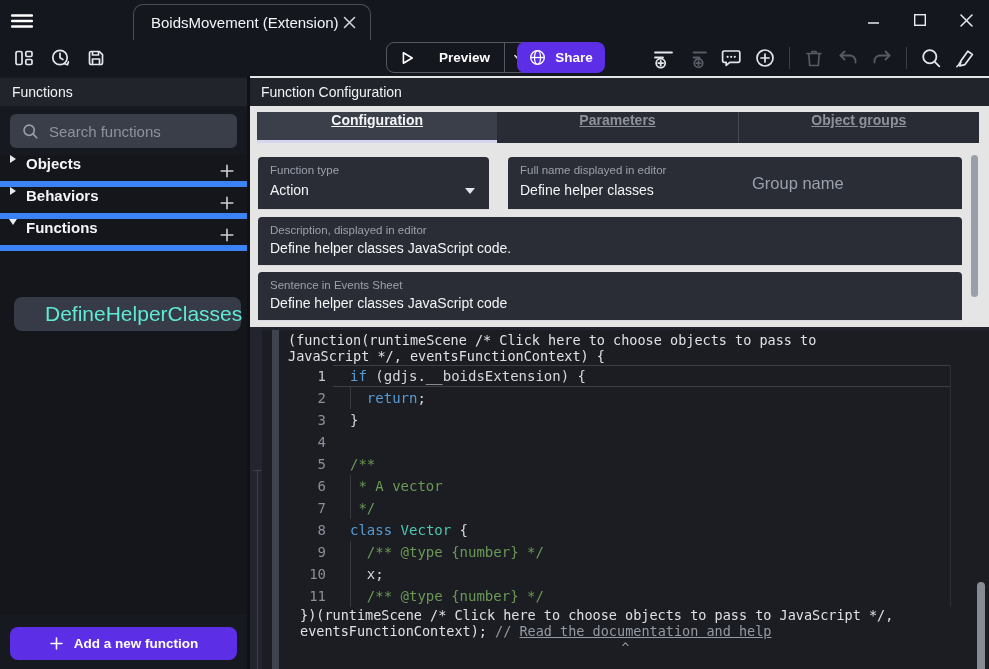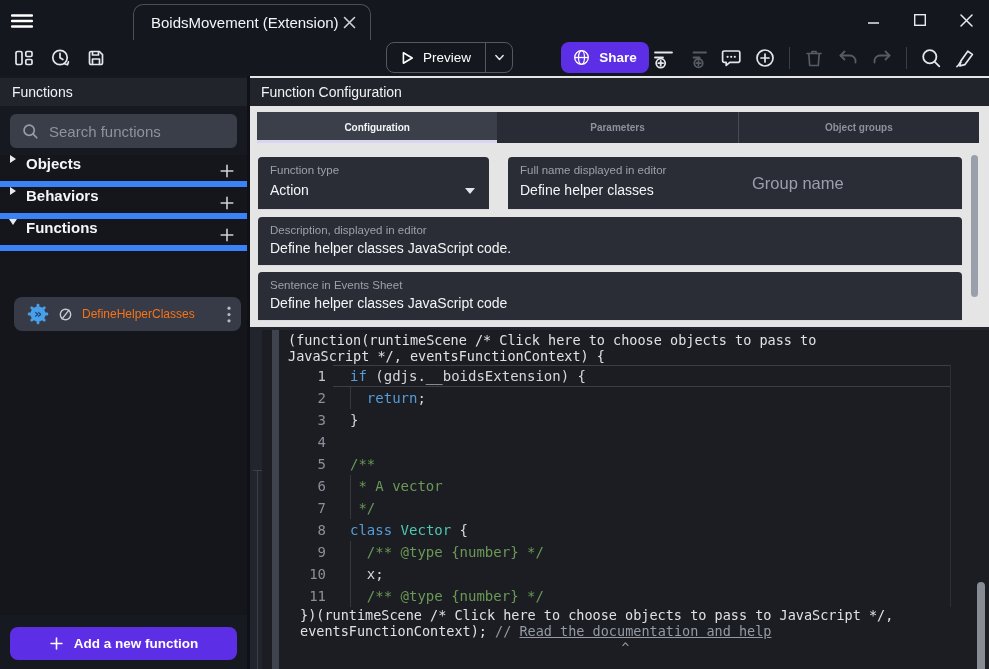--- a/index.html
+++ b/index.html
@@ -14,50 +14,50 @@
   .tab-ext { position:absolute; left:133px; top:4px; width:238px; height:36px; background:#15171e; border:1px solid #4b4f58; border-bottom:none; border-radius:10px 10px 0 0; display:flex; align-items:center; padding:0 14px 0 17px; color:#f4f5f8; font-size:15px; font-weight:500; }
   .tab-ext .close-x { margin-left:auto; display:flex; }
   .win-controls { position:absolute; right:0; top:0; height:40px; display:flex; align-items:center; }
   .win-btn { width:46px; height:32px; display:flex; align-items:center; justify-content:center; }
 
   
   .toolbar { position:absolute; left:0; top:40px; width:989px; height:36px; background:#15171e; }
   .tb-left { position:absolute; left:10px; top:4px; display:flex; gap:8px; }
   .tb-icon { width:28px; height:28px; display:flex; align-items:center; justify-content:center; border-radius:5px; }
   .preview-group { position:absolute; left:386px; top:2px; height:31px; display:flex; border:1px solid #55585f; border-radius:8px; overflow:hidden; }
-  .preview-main { display:flex; align-items:center; gap:8px; padding:0 14px 0 12px; font-size:13.5px; font-weight:400; color:#fff; }
+  .preview-main { display:flex; align-items:center; gap:24px; padding:0 14px 0 12px; font-size:13.5px; font-weight:700; color:#fff; }
   .preview-arrow { width:27px; display:flex; align-items:center; justify-content:center; border-left:1px solid #55585f; }
-  .share-btn { position:absolute; left:517px; top:2px; width:88px; height:31px; background:#5c2ee5; border-radius:8px; display:flex; align-items:center; justify-content:center; gap:9px; font-size:13.5px; font-weight:700; color:#fff;margin-left:44px; }
+  .share-btn { position:absolute; left:517px; top:2px; width:88px; height:31px; background:#5c2ee5; border-radius:8px; display:flex; align-items:center; justify-content:center; gap:9px; font-size:13.5px; font-weight:700; color:#fff; }
   .tb-right { position:absolute; right:10px; top:4px; display:flex; gap:6px; align-items:center; }
   .tb-div { width:1px; height:22px; background:#3a3e47; margin:0 4px; }
 
   
   .sidebar { position:absolute; left:0; top:76px; width:247px; bottom:0; background:#171921; }
   .panel-header { height:28px; background:#22242c; display:flex; align-items:center; padding-left:12px; font-size:14px; color:#f2f3f6; }
   .sidebar .panel-header { position:absolute; left:0; top:2px; width:247px; }
   .search-box { position:absolute; left:10px; top:38px; width:227px; height:34px; background:#3a3e48; border-radius:6px; display:flex; align-items:center; padding-left:12px; gap:10px; }
   .search-box input { background:transparent; border:none; outline:none; color:#e8eaee; font-size:15px; width:165px; font-family:"Liberation Sans",sans-serif; }
   .search-box input::placeholder { color:#8f939d; }
   .tree { position:absolute; left:0; top:79px; width:247px; bottom:54px; background:#14161c; }
   .tree-row { position:relative; height:32px; display:flex; border-bottom:6px solid #3b82f6; }
   .tree-chev { width:26px; display:flex; justify-content:center; }
   .chev-right { width:0; height:0; border-left:6px solid #e8eaee; border-top:4.5px solid transparent; border-bottom:4.5px solid transparent; }
   .chev-down { width:0; height:0; border-top:6px solid #e8eaee; border-left:4.5px solid transparent; border-right:4.5px solid transparent; }
   .tree-label { font-size:15px; font-weight:700; color:#f4f5f8; }
   .tree-plus { position:absolute; right:12px; top:8px; }
   .fn-item { position:absolute; left:14px; top:142px; width:227px; height:34px; background:#363b47; border-radius:8px; display:flex; align-items:center; padding-left:13px; gap:9px; }
-  .fn-item .label { font-size:12px; color:#f97316; }
+  .fn-item .label { font-size:21px; color:#5eead4; }
   .fn-item .kebab { margin-left:auto; margin-right:10px; display:flex; }
   .add-fn-btn { position:absolute; left:10px; bottom:9px; width:227px; height:33px; background:#5c2ee5; border-radius:8px; display:flex; align-items:center; justify-content:center; gap:10px; font-size:13.5px; font-weight:700; color:#fff; }
 
   
   .main { position:absolute; left:250px; top:76px; right:0; bottom:0; background:#e5e5e5; }
   .main .panel-header { position:absolute; left:0; top:2px; right:0; padding-left:11px; }
   .mtabs { position:absolute; left:7px; top:36px; width:722px; height:31px; display:flex; }
-  .mtab { flex:1; display:flex; align-items:center; justify-content:center; background:#292c34; font-size:10px; font-weight:700; color:#8d919b; position:relative; }
+  .mtab { flex:1; display:flex; align-items:flex-start; justify-content:center; background:#292c34; font-size:14px; font-weight:700; color:#8d919b; position:relative;text-decoration:underline; }
   .mtab.active { background:#3b3f49; color:#f4f5f7; }
   .mtab.active::after { content:""; position:absolute; left:0; right:0; bottom:0; height:3px; background:#d8d5f1; }
   .mtab.divided { border-left:1px solid #474b54; }
 
   .field { position:absolute; background:#2a2d36; border-radius:4px 4px 0 0; border-bottom:1px solid #d9dbe0; }
   .field .flabel { position:absolute; left:12px; top:7px; font-size:11.5px; color:#9ba0ab; }
   .field .fvalue { position:absolute; left:12px; top:25px; font-size:14px; color:#f4f5f7; white-space:nowrap; }
   .f-type { left:8px; top:81px; width:231px; height:53px; }
   .f-name { left:258px; top:81px; width:256px; height:53px; }
   .f-group { left:488px; top:81px; width:224px; height:53px; }

